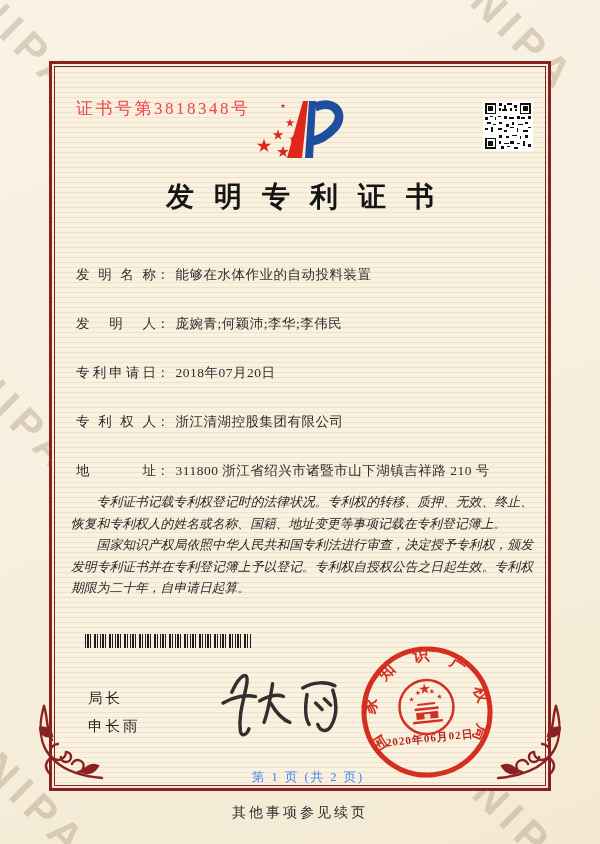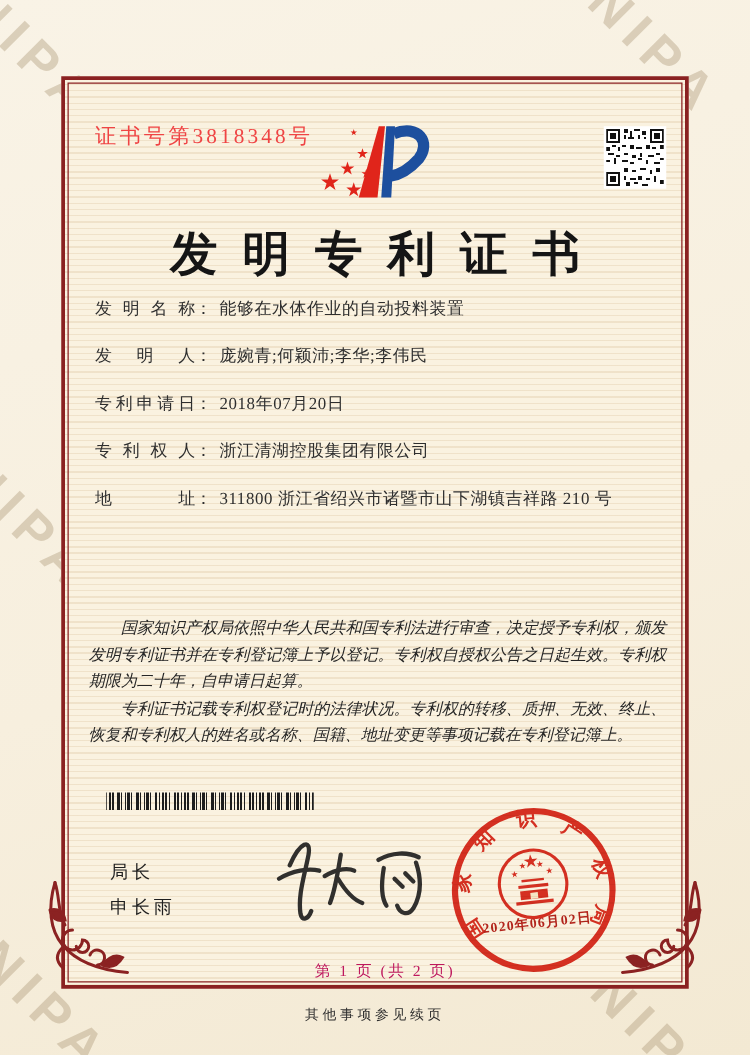--- a/index.html
+++ b/index.html
@@ -23,24 +23,24 @@
     border:3px solid #8a2121;
     background-color:#faf2e0;
     background-image:repeating-linear-gradient(0deg,rgba(198,162,112,.20) 0 1px,rgba(0,0,0,0) 1px 5px);
   }
   .frame-inner{position:absolute;inset:2px;border:1px solid #8a2121;pointer-events:none;}
   .cert-no{position:absolute;left:76px;top:97px;font-size:17px;letter-spacing:2.5px;color:#ef4444;}
   .logo{position:absolute;left:250px;top:94px;width:100px;height:78px;}
   .qr{position:absolute;left:483px;top:101px;width:50px;height:50px;background:#fff;padding:2px;box-sizing:border-box;}
   .title{
     position:absolute;left:0;right:0;top:178px;text-align:center;
-    font-size:38px;font-weight:bold;letter-spacing:20px;text-indent:20px;color:#151515;
+    font-size:28px;font-weight:bold;letter-spacing:20px;text-indent:20px;color:#151515;
   }
   .fields{position:absolute;left:76px;top:236px;right:56px;font-size:13.5px;color:#2e2e2e;}
-  .frow{margin-bottom:17px;line-height:21px;white-space:nowrap;}
+  .frow{margin-bottom:17px;line-height:21px;white-space:nowrap;margin-top:28px;}
   .flabel{display:inline-block;width:80px;text-align:justify;text-align-last:justify;vertical-align:top;}
   .fcolon{display:inline-block;margin-right:6px;}
   .fvalue{letter-spacing:.5px;}
   .pair2{margin-left:24px;}
   .legal{
     position:absolute;left:71px;top:492px;width:462px;
     font-size:12.8px;line-height:21.5px;color:#262626;font-style:italic;
     text-align:justify;
   }
   .legal p{margin:0;text-indent:2em;}
@@ -50,22 +50,22 @@
       #1d1d1d 0 1px,transparent 1px 2px,#1d1d1d 2px 4px,transparent 4px 5px,
       #1d1d1d 5px 6px,transparent 6px 9px,#1d1d1d 9px 11px,transparent 11px 12px,
       #1d1d1d 12px 13px,transparent 13px 15px);
   }
   .director{position:absolute;left:88px;top:684px;font-size:14.5px;letter-spacing:3px;line-height:28px;color:#1f1f1f;}
   .sig{position:absolute;left:208px;top:660px;width:140px;height:86px;}
   .seal{position:absolute;left:352px;top:637px;width:150px;height:150px;transform:rotate(-6deg);opacity:.95;mix-blend-mode:multiply;}
   .ornament{position:absolute;width:86px;height:86px;}
   .orn-bl{left:34px;top:700px;}
   .orn-br{left:480px;top:700px;transform:scaleX(-1);}
-  .page-num{position:absolute;left:16px;right:0;top:769px;text-align:center;font-size:12.5px;letter-spacing:2px;color:#be185d;}
-  .footer-note{position:absolute;left:0;right:0;top:804px;text-align:center;font-size:11px;letter-spacing:3px;color:#2e2e2e;}
+  .page-num{position:absolute;left:16px;right:0;top:769px;text-align:center;font-size:12.5px;letter-spacing:2px;color:#3b82f6;}
+  .footer-note{position:absolute;left:0;right:0;top:804px;text-align:center;font-size:14px;letter-spacing:3px;color:#2e2e2e;}
 </style>
 </head>
 <body>
 
 <div class="page">
 
   <div class="wm" style="left:-30px;top:-46px;">CNIPA</div>
   <div class="wm" style="left:468px;top:-50px;">CNIPA</div>
   <div class="wm" style="left:-34px;top:330px;">CNIPA</div>
   <div class="wm" style="left:-20px;top:716px;">CNIPA</div>
@@ -133,22 +133,22 @@
     </div>
     <div class="frow">
       <span class="flabel">专利权人</span><span class="fcolon">：</span><span class="fvalue">浙江清湖控股集团有限公司</span>
     </div>
     <div class="frow">
       <span class="flabel">地址</span><span class="fcolon">：</span><span class="fvalue">311800 浙江省绍兴市诸暨市山下湖镇吉祥路 210 号</span>
     </div>
   </div>
 
   <div class="legal">
+    <p>专利证书记载专利权登记时的法律状况。专利权的转移、质押、无效、终止、恢复和专利权人的姓名或名称、国籍、地址变更等事项记载在专利登记簿上。</p>
     <p>国家知识产权局依照中华人民共和国专利法进行审查，决定授予专利权，颁发发明专利证书并在专利登记簿上予以登记。专利权自授权公告之日起生效。专利权期限为二十年，自申请日起算。</p>
-    <p>专利证书记载专利权登记时的法律状况。专利权的转移、质押、无效、终止、恢复和专利权人的姓名或名称、国籍、地址变更等事项记载在专利登记簿上。</p>
   </div>
 
   <div class="barcode"></div>
 
   <div class="director">
     <div>局长</div>
     <div>申长雨</div>
   </div>
 
   <div class="sig">

